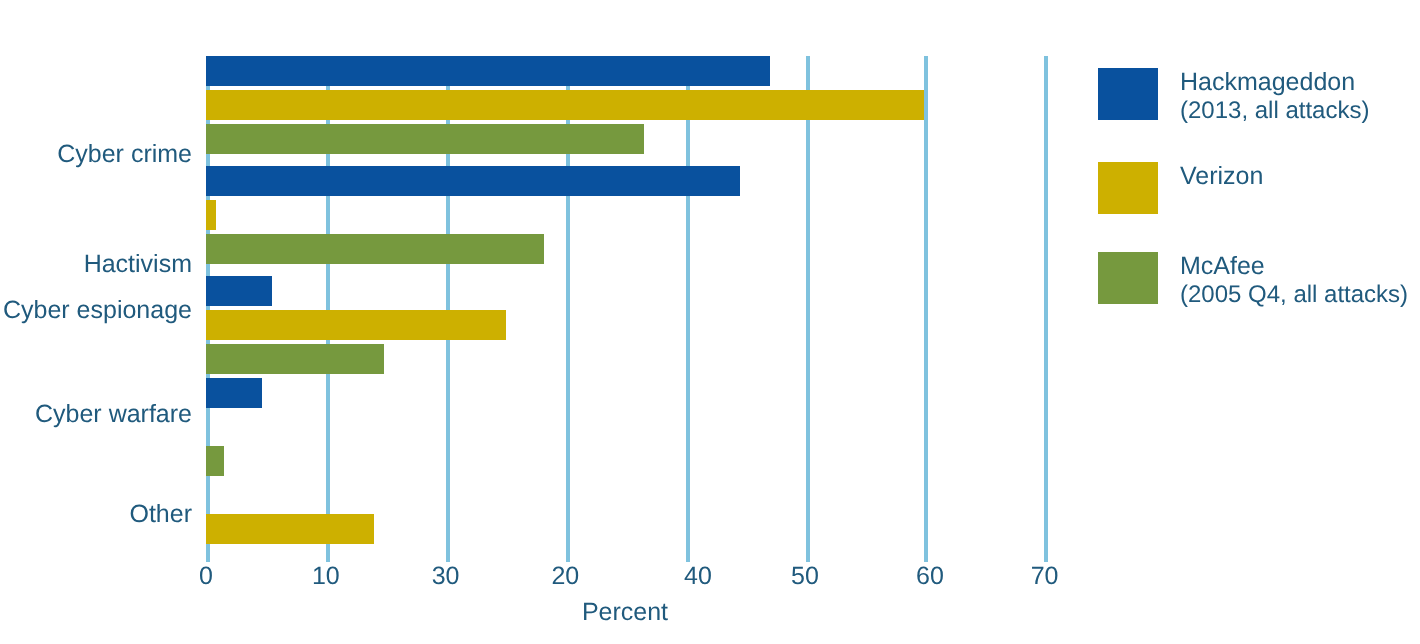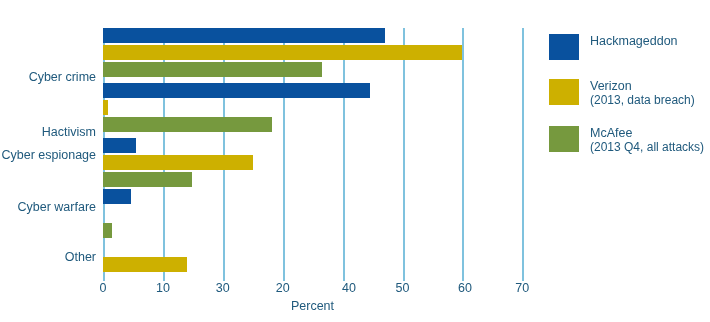--- a/index.html
+++ b/index.html
@@ -213,31 +213,31 @@
     <span class="xtick-label" style="left:419.3px">70</span>
   </div>
 
   <div id="xaxis-title">Percent</div>
 
   <div id="legend">
     <div class="legend-item">
       <div class="legend-swatch series-0"></div>
       <div class="legend-text">
         <span class="legend-name">Hackmageddon</span>
+        <span class="legend-sub">(2013, all attacks)</span>
       </div>
     </div>
     <div class="legend-item">
       <div class="legend-swatch series-1"></div>
       <div class="legend-text">
         <span class="legend-name">Verizon</span>
-        <span class="legend-sub">(2013, data breach)</span>
       </div>
     </div>
     <div class="legend-item">
       <div class="legend-swatch series-2"></div>
       <div class="legend-text">
         <span class="legend-name">McAfee</span>
-        <span class="legend-sub">(2013 Q4, all attacks)</span>
+        <span class="legend-sub">(2005 Q4, all attacks)</span>
       </div>
     </div>
   </div>
 
 </div>
 
 </body></html>

